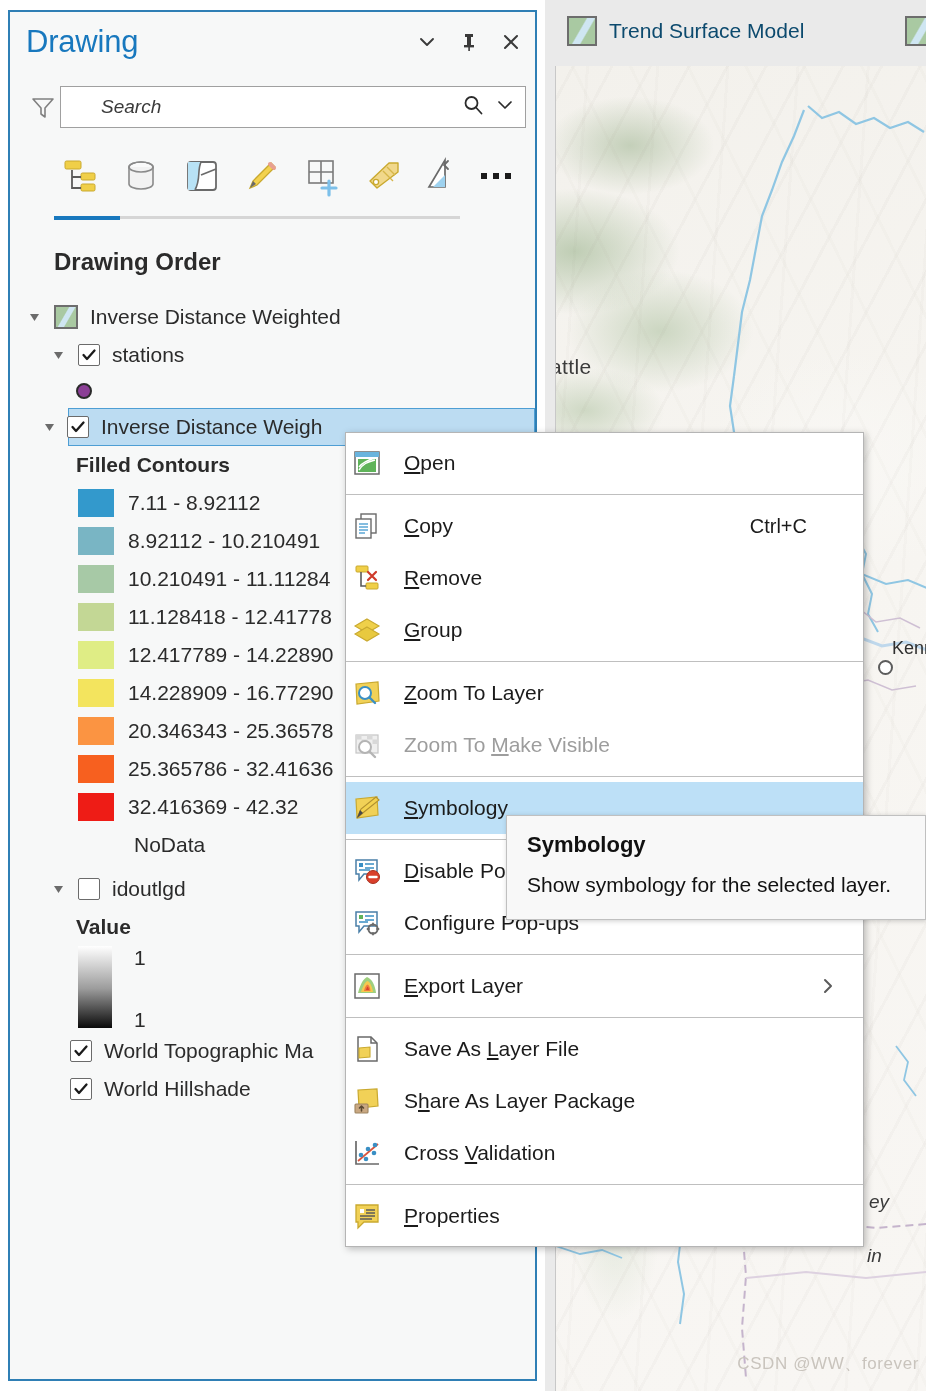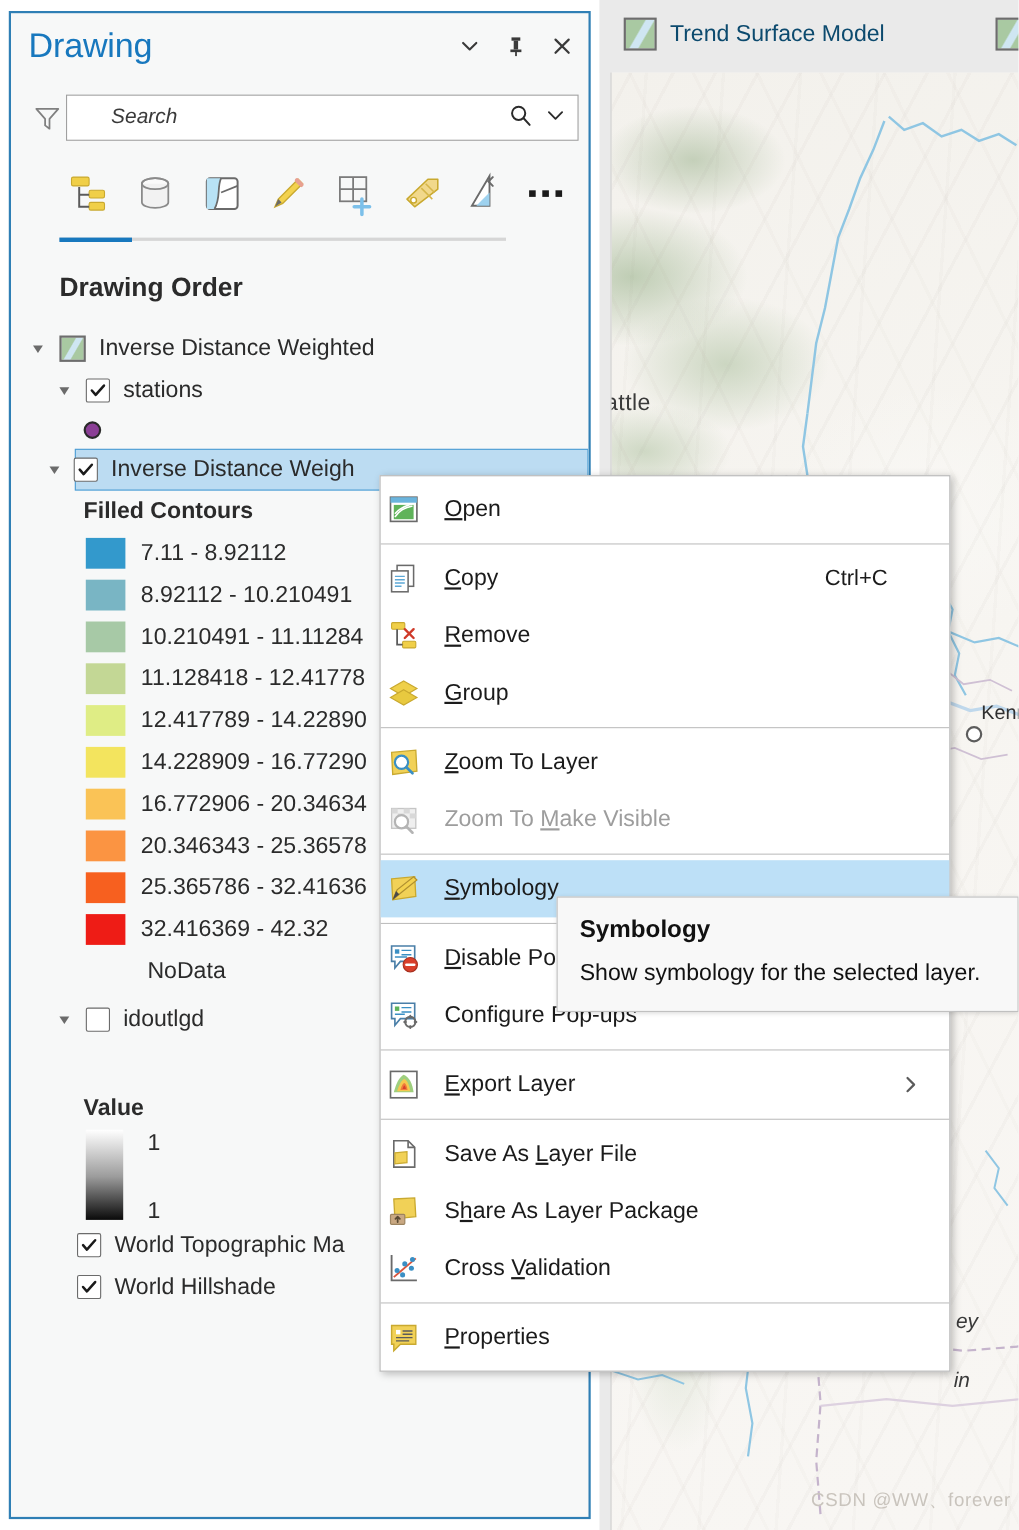--- a/index.html
+++ b/index.html
@@ -617,24 +617,20 @@
           </div>
           <div class="legend-row" style="padding-left: 68px;">
             <div class="swatch" style="background: rgb(223, 237, 133);"></div>
             <div class="legend-text">12.417789 - 14.22890</div>
           </div>
           <div class="legend-row" style="padding-left: 68px;">
             <div class="swatch" style="background: rgb(243, 228, 94);"></div>
             <div class="legend-text">14.228909 - 16.77290</div>
           </div>
           <div class="legend-row" style="padding-left: 68px;">
-            <div class="swatch" style="background: rgb(250, 195, 86);"></div>
-            <div class="legend-text">16.772906 - 20.34634</div>
-          </div>
-          <div class="legend-row" style="padding-left: 68px;">
             <div class="swatch" style="background: rgb(251, 148, 66);"></div>
             <div class="legend-text">20.346343 - 25.36578</div>
           </div>
           <div class="legend-row" style="padding-left: 68px;">
             <div class="swatch" style="background: rgb(247, 96, 31);"></div>
             <div class="legend-text">25.365786 - 32.41636</div>
           </div>
           <div class="legend-row" style="padding-left: 68px;">
             <div class="swatch" style="background: rgb(238, 28, 22);"></div>
             <div class="legend-text">32.416369 - 42.32</div>
@@ -648,21 +644,21 @@
       <div class="trow" style="padding-left:38px; margin-top:6px;">
         <div class="expander">
           <svg width="14" height="14" viewBox="0 0 14 14">
               <path d="M2 4 L11 4 L6.5 11 Z" fill="#6b6b6b"></path>
             </svg>
         </div>
         <div class="chk" style="margin-left:8px;"></div>
         <div class="tlabel">idoutlgd</div>
       </div>
 
-      <div class="sub-heading" style="padding-left:66px;margin-top:43px;">Value</div>
+      <div class="sub-heading" style="padding-left:66px;">Value</div>
 
       <div style="display:flex; padding-left:68px; height:86px;">
         <div class="gray-ramp"></div>
         <div style="position:relative; width:120px;">
           <div class="ramp-val" style="position:absolute; left:22px; top:0;">1</div>
           <div class="ramp-val" style="position:absolute; left:22px; bottom:0;">1</div>
         </div>
       </div>
 
       <div class="trow" style="padding-left:60px;">

